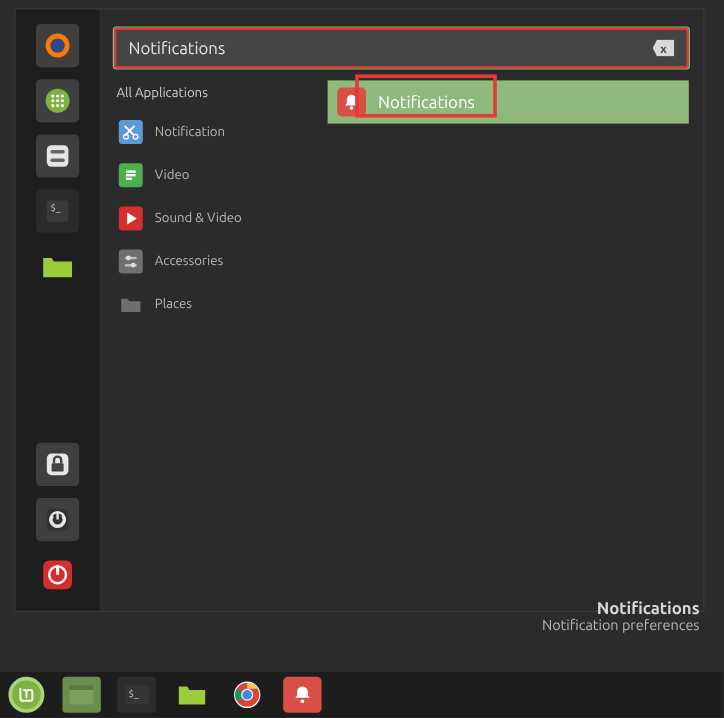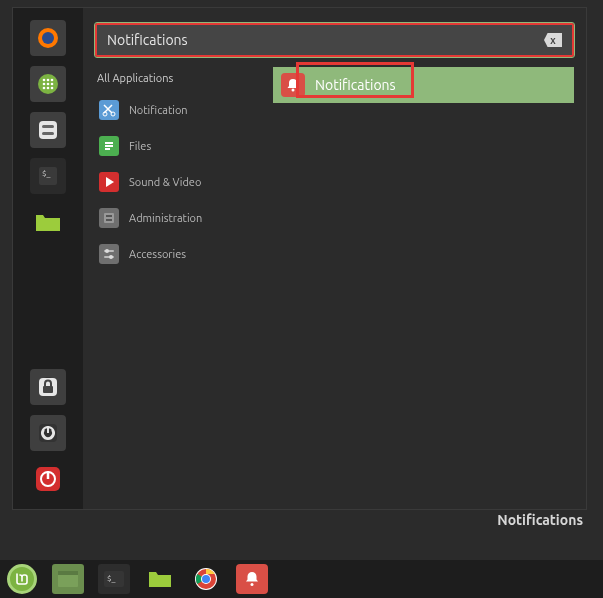--- a/index.html
+++ b/index.html
@@ -123,50 +123,48 @@
           </div>
         <div class="cat-item">
             <span class="cat-icon" style="background:#4caf50">
               <svg width="14" height="14">
                 <rect x="1" y="1" width="12" height="12" fill="#4caf50"></rect>
                 <rect x="3" y="3" width="8" height="2" fill="#fff"></rect>
                 <rect x="3" y="6" width="8" height="2" fill="#fff"></rect>
                 <rect x="3" y="9" width="5" height="2" fill="#fff"></rect>
               </svg>
             </span>
-            <span>Files</span>
+            <span>Video</span>
           </div>
         <div class="cat-item">
             <span class="cat-icon" style="background:#d32f2f">
               <svg width="14" height="14">
                 <polygon points="4,2 12,7 4,12" fill="#fff"></polygon>
               </svg>
             </span>
             <span>Sound &amp; Video</span>
-          </div>
-        <div class="cat-item">
-            <span class="cat-icon" style="background:#6f6f6f">
-              <svg width="14" height="14">
-                <rect x="2" y="2" width="10" height="10" rx="1" fill="#999"></rect>
-                <rect x="4" y="4" width="6" height="2" fill="#555"></rect>
-                <rect x="4" y="8" width="6" height="2" fill="#555"></rect>
-              </svg>
-            </span>
-            <span>Administration</span>
           </div>
         <div class="cat-item">
             <span class="cat-icon" style="background:#6f6f6f">
               <svg width="14" height="14">
                 <rect x="2" y="3" width="10" height="2" rx="1" fill="#bbb"></rect>
                 <rect x="2" y="9" width="10" height="2" rx="1" fill="#bbb"></rect>
                 <circle cx="5" cy="4" r="2" fill="#ddd"></circle>
                 <circle cx="9" cy="10" r="2" fill="#ddd"></circle>
               </svg>
             </span>
             <span>Accessories</span>
+          </div>
+        <div class="cat-item">
+            <span class="cat-icon">
+              <svg width="18" height="16">
+                <path d="M1 3 L6 3 L8 5 L17 5 L17 14 L1 14 Z" fill="#6f6f6f"></path>
+              </svg>
+            </span>
+            <span>Places</span>
           </div>
       </div>
       <div class="results-col">
         <div class="result-item">
           <span class="result-icon">
               <svg width="16" height="16">
                 <path d="M8 2 a4 4 0 0 1 4 4 v3 l1.5 2 h-11 l1.5 -2 v-3 a4 4 0 0 1 4 -4 Z" fill="#fff"></path>
                 <circle cx="8" cy="13" r="1.5" fill="#fff"></circle>
               </svg>
             </span>
@@ -174,20 +172,21 @@
         </div>
       </div>
     </div>
   </div>
 </div>
 
 <div class="result-hl" style="left:296px;top:62px;width:118px;height:36px"></div>
 
 <div class="tooltip">
   <div class="ttitle">Notifications</div>
+  <div class="tdesc">Notification preferences</div>
 </div>
 
 <div class="taskbar">
   <div class="tb-item">
       <div class="mint-logo">
         <svg width="16" height="16">
           <path d="M3 3 v8 a2 2 0 0 0 2 2 h6 a2 2 0 0 0 2 -2 v-5 a2 2 0 0 0 -2 -2 h-1 a2 2 0 0 0 -2 2 v4 M8 6 a2 2 0 0 0 -2 -2" stroke="#fff" stroke-width="1.6" fill="none" stroke-linecap="round"></path>
         </svg>
       </div>
     </div>

